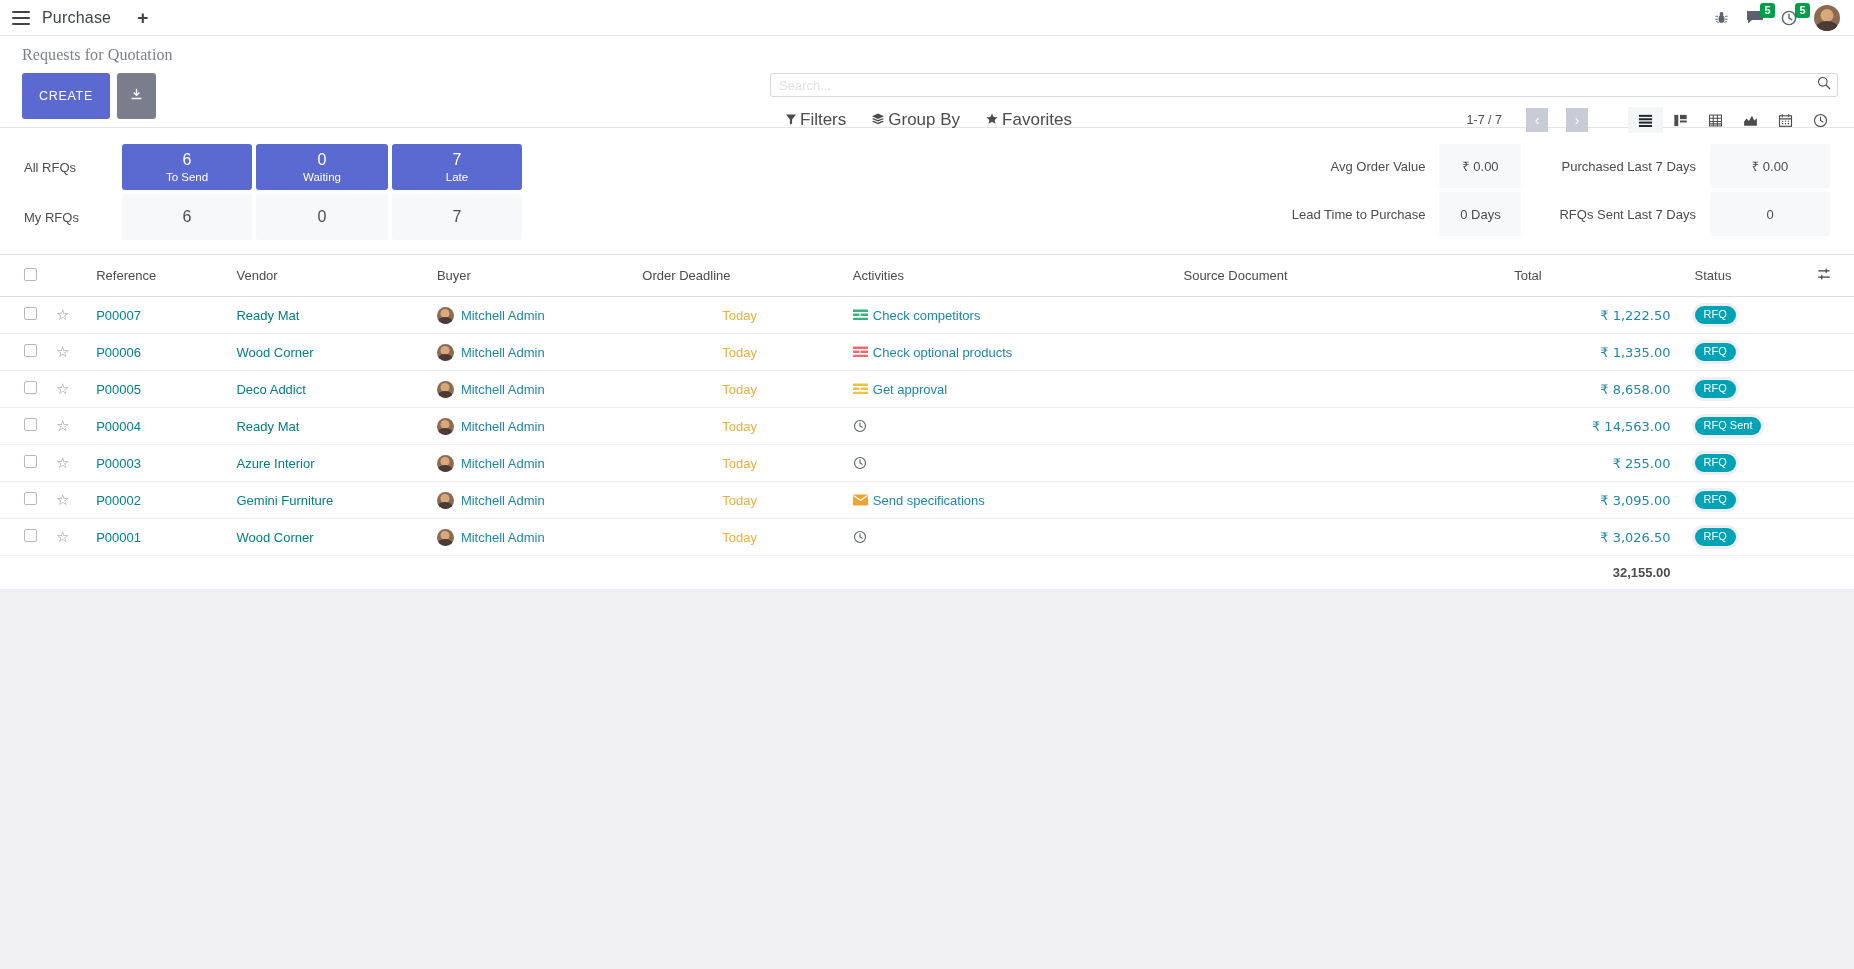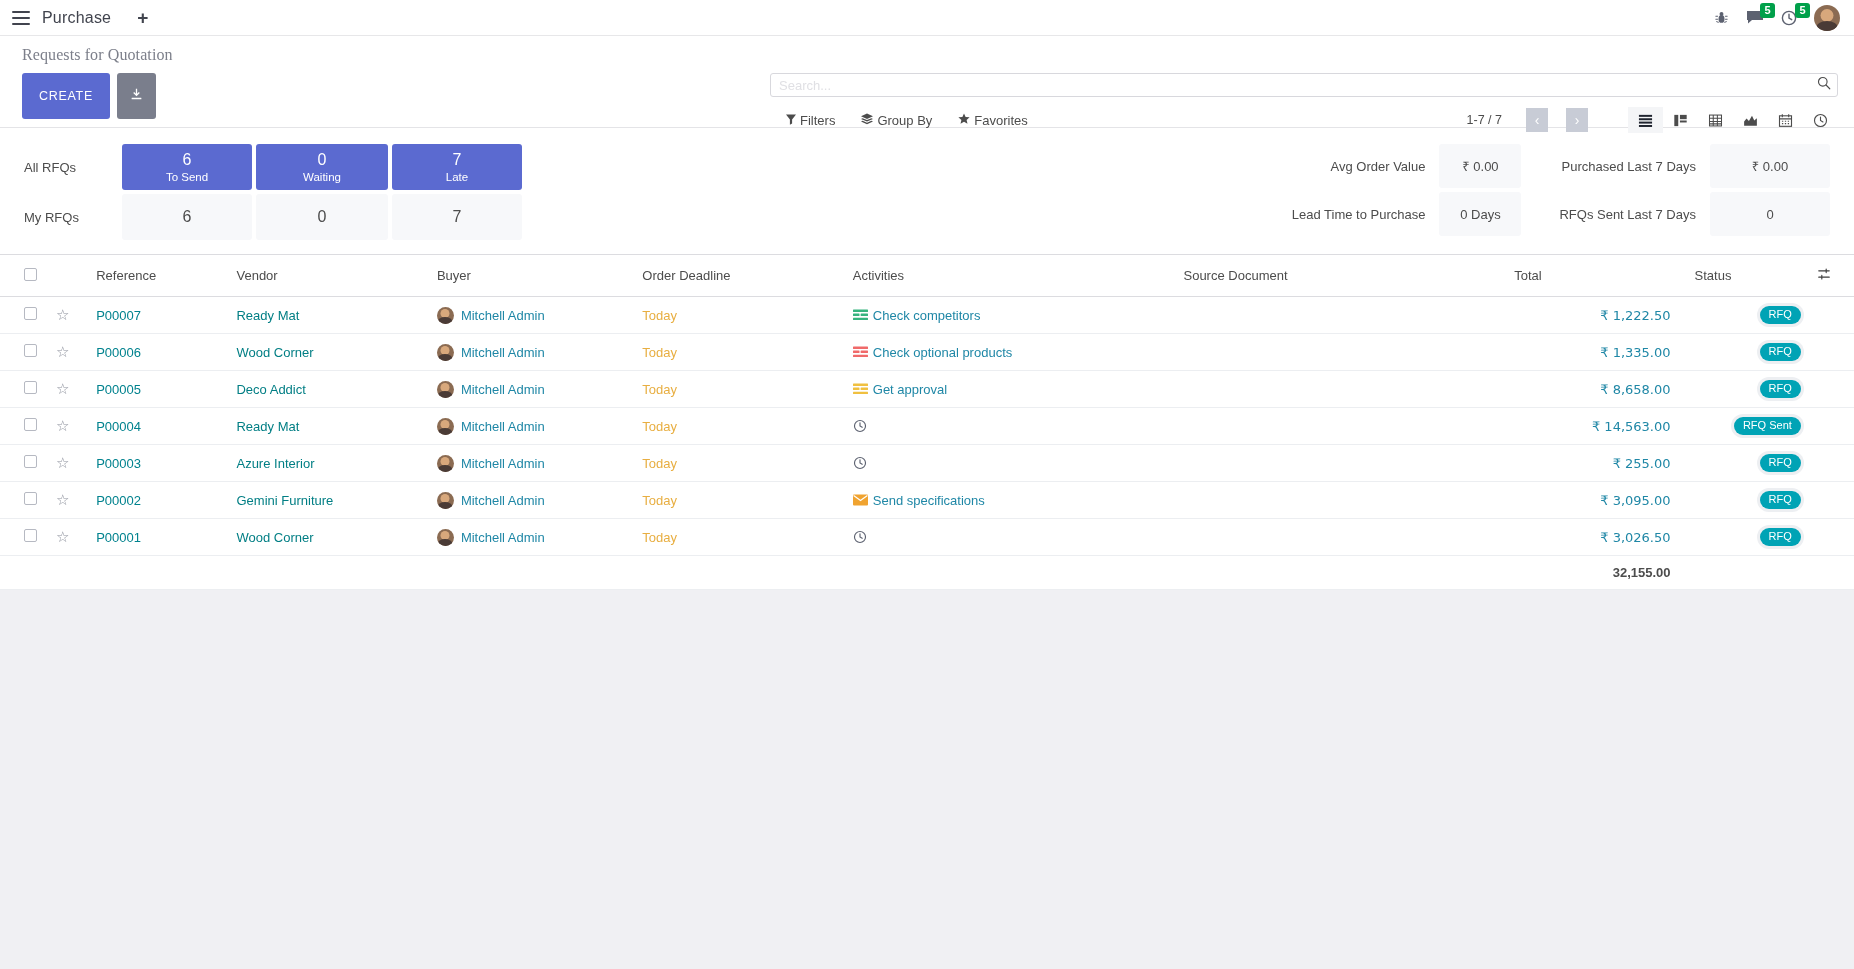--- a/index.html
+++ b/index.html
@@ -67,21 +67,21 @@
   .searchbar input {
     flex: 1; border: none; outline: none; font-size: 13px;
     font-family: inherit; color: #4c4c4c; background: transparent;
     caret-color: #111; height: 100%;
   }
   .searchbar input::placeholder { color: #e0e0e4; }
   .cp-row2 { display: flex; align-items: center; margin-top: 10px; }
   .filters { display: flex; gap: 26px; margin-left: 16px; }
   .filter-item {
     display: flex; align-items: center; gap: 4px;
-    font-size: 13px; color: #4c4c4c; cursor: pointer;
+    font-size: 17px; color: #4c4c4c; cursor: pointer;
   }
   .pager-wrap { margin-left: auto; display: flex; align-items: center; gap: 16px; }
   .pager-count { font-size: 12.5px; color: #4c4c4c; margin-right: 8px; white-space: nowrap; }
   .pager-btn {
     width: 22px; height: 24px; background: #c8ccd6; color: #fff;
     display: flex; align-items: center; justify-content: center;
     cursor: pointer; font-size: 14px; border: none; margin-right: 2px;
   }
   .view-switch { display: flex; gap: 0; margin-left: 22px; }
   .view-btn {
@@ -130,25 +130,25 @@
   }
   table.olist td {
     font-size: 13px; padding: 9px 8px; border-bottom: 1px solid #eceef1;
     color: #4c4c4c; vertical-align: middle; white-space: nowrap;
   }
   .c-check { width: 48px; padding-left: 24px !important; }
   .c-star  { width: 40px; }
   .c-ref   { width: 140px; }
   .c-vendor{ width: 200px; }
   .c-buyer { width: 205px; }
-  .c-dead  { width: 210px; }
+  .c-dead  { width: 210px; text-align: center; }
   .c-act   { width: 330px; }
   .c-src   { width: 330px; }
   .c-total { width: 172px; text-align: right; }
-  .c-status{ width: 130px; padding-left: 16px !important; text-align: right; }
+  .c-status{ width: 130px; padding-left: 16px !important; }
   .c-opt   { width: 45px; text-align: center; }
   .ocheck {
     width: 13px; height: 13px; border: 1px solid #b6b9c2; border-radius: 2px;
     background: #fff; display: inline-block; cursor: pointer;
   }
   .star { color: #8f939e; font-size: 15px; cursor: pointer; }
   .ref-link { color: #00828e; }
   .vendor-link { color: #017e84; }
   .today { color: #e8ae41; }
   .buyer { display: flex; align-items: center; gap: 7px; }

